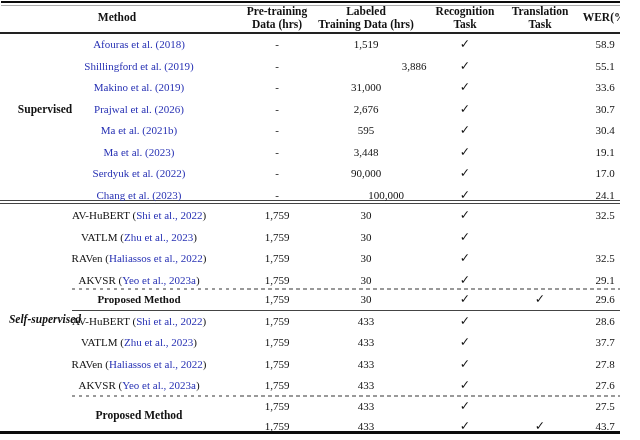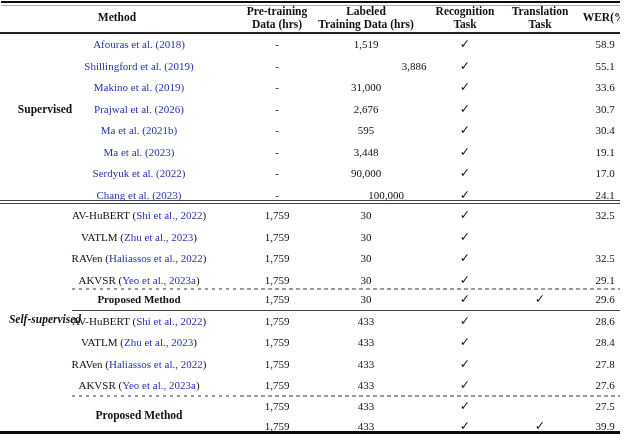--- a/index.html
+++ b/index.html
@@ -129,34 +129,34 @@
       <span class="cell" style="left: 605px; top: 299px;">29.6</span>
       <span class="cell" style="left: 139px; top: 320.5px;"><span>AV-HuBERT (</span><span class="cite">Shi et al., 2022</span><span>)</span></span>
       <span class="cell" style="left: 277px; top: 320.5px;">1,759</span>
       <span class="cell" style="left: 366px; top: 320.5px;">433</span>
       <span class="cell check" style="left: 465px; top: 320.5px;">✓</span>
       <span class="cell" style="left: 605px; top: 320.5px;">28.6</span>
       <span class="cell" style="left: 139px; top: 342px;"><span>VATLM (</span><span class="cite">Zhu et al., 2023</span><span>)</span></span>
       <span class="cell" style="left: 277px; top: 342px;">1,759</span>
       <span class="cell" style="left: 366px; top: 342px;">433</span>
       <span class="cell check" style="left: 465px; top: 342px;">✓</span>
-      <span class="cell" style="left: 605px; top: 342px;">28.4</span>
+      <span class="cell" style="left: 605px; top: 342px;">37.7</span>
       <span class="cell" style="left: 139px; top: 363.5px;"><span>RAVen (</span><span class="cite">Haliassos et al., 2022</span><span>)</span></span>
       <span class="cell" style="left: 277px; top: 363.5px;">1,759</span>
       <span class="cell" style="left: 366px; top: 363.5px;">433</span>
       <span class="cell check" style="left: 465px; top: 363.5px;">✓</span>
       <span class="cell" style="left: 605px; top: 363.5px;">27.8</span>
       <span class="cell" style="left: 139px; top: 385px;"><span>AKVSR (</span><span class="cite">Yeo et al., 2023a</span><span>)</span></span>
       <span class="cell" style="left: 277px; top: 385px;">1,759</span>
       <span class="cell" style="left: 366px; top: 385px;">433</span>
       <span class="cell check" style="left: 465px; top: 385px;">✓</span>
       <span class="cell" style="left: 605px; top: 385px;">27.6</span>
       <span class="cell" style="left: 277px; top: 406px;">1,759</span>
       <span class="cell" style="left: 366px; top: 406px;">433</span>
       <span class="cell check" style="left: 465px; top: 406px;">✓</span>
       <span class="cell" style="left: 605px; top: 406px;">27.5</span>
       <span class="cell" style="left: 277px; top: 426px;">1,759</span>
       <span class="cell" style="left: 366px; top: 426px;">433</span>
       <span class="cell check" style="left: 465px; top: 426px;">✓</span>
       <span class="cell check" style="left: 540px; top: 426px;">✓</span>
-      <span class="cell" style="left: 605px; top: 426px;">39.9</span>
+      <span class="cell" style="left: 605px; top: 426px;">43.7</span>
     </div>
 </div>
 
 </body></html>

